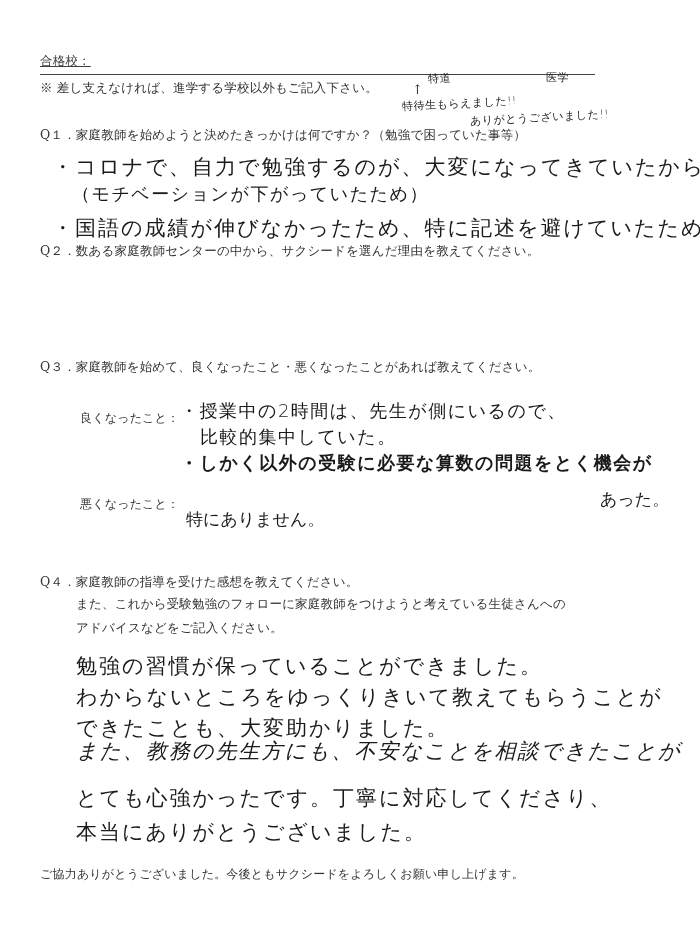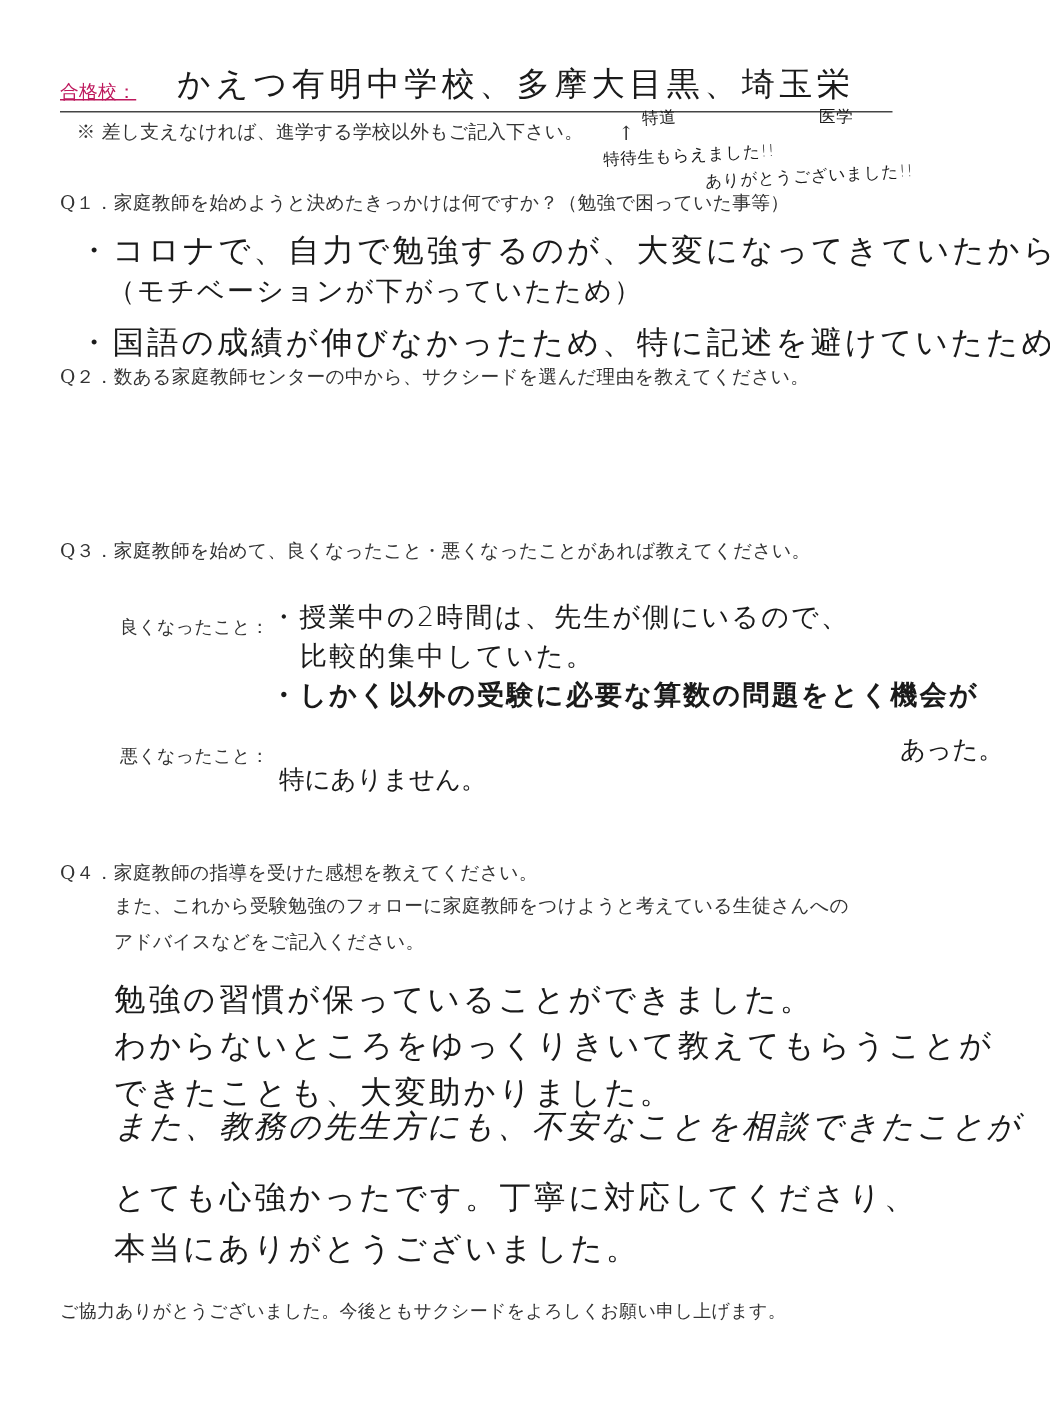--- a/index.html
+++ b/index.html
@@ -31,28 +31,28 @@
     .hand-md { font-size: 18px; letter-spacing: 1.5px; }
     .hand-sm { font-size: 11px; letter-spacing: 0.5px; }
 
     
     #schools-row {
       left: 40px; top: 44px; width: 555px; height: 30px;
       border-bottom: 1.3px solid #444;
     }
     #schools-label {
       position: absolute; left: 0; bottom: 4px;
-      font-size: 12.5px; color: #be185d;
+      font-size: 12.5px; color: #404040;
       text-decoration: underline;
     }
     #schools-value {
       position: absolute; left: 78px; bottom: 3px;
       font-size: 22px; letter-spacing: 3px;
     }
-    #note-line { left: 40px; top: 80px; margin-left: 11px; }
+    #note-line { left: 40px; top: 80px; }
     #annot-tokudo { left: 428px; top: 71px; transform: rotate(-3deg); }
     #annot-igaku  { left: 546px; top: 70px; }
     #annot-arrow  { left: 412px; top: 82px; font-size: 13px; color:#333; }
     #annot-line1  { left: 402px; top: 96px; transform: rotate(-3deg); }
     #annot-line2  { left: 470px; top: 110px; transform: rotate(-3deg); }
 
     
     #q1-label { left: 40px; top: 127px; }
     #q1-a1 { left: 52px; top: 153px; }
     #q1-a2 { left: 60px; top: 182px; margin-left: 12px; }
@@ -84,21 +84,20 @@
 
     #footer { left: 40px; top: 866px; font-size: 12px; }
   </style>
 </head>
 <body>
 
 <div id="page">
 
   <div id="schools-row" class="abs">
     <span id="schools-label" class="printed">合格校：</span>
-    <span id="schools-value" class="hand">かえつ有明中学校、多摩大目黒、埼玉栄</span>
   </div>
   <div id="note-line" class="abs printed">※ 差し支えなければ、進学する学校以外もご記入下さい。</div>
   <div id="annot-tokudo" class="abs hand hand-sm">特道</div>
   <div id="annot-igaku" class="abs hand hand-sm">医学</div>
   <div id="annot-arrow" class="abs">↑</div>
   <div id="annot-line1" class="abs hand hand-sm">特待生もらえました!!</div>
   <div id="annot-line2" class="abs hand hand-sm">ありがとうございました!!</div>
 
   <div id="q1-label" class="abs printed">Q１．家庭教師を始めようと決めたきっかけは何ですか？（勉強で困っていた事等）</div>
   <div id="q1-a1" class="abs hand hand-lg">・コロナで、自力で勉強するのが、大変になってきていたから。</div>

